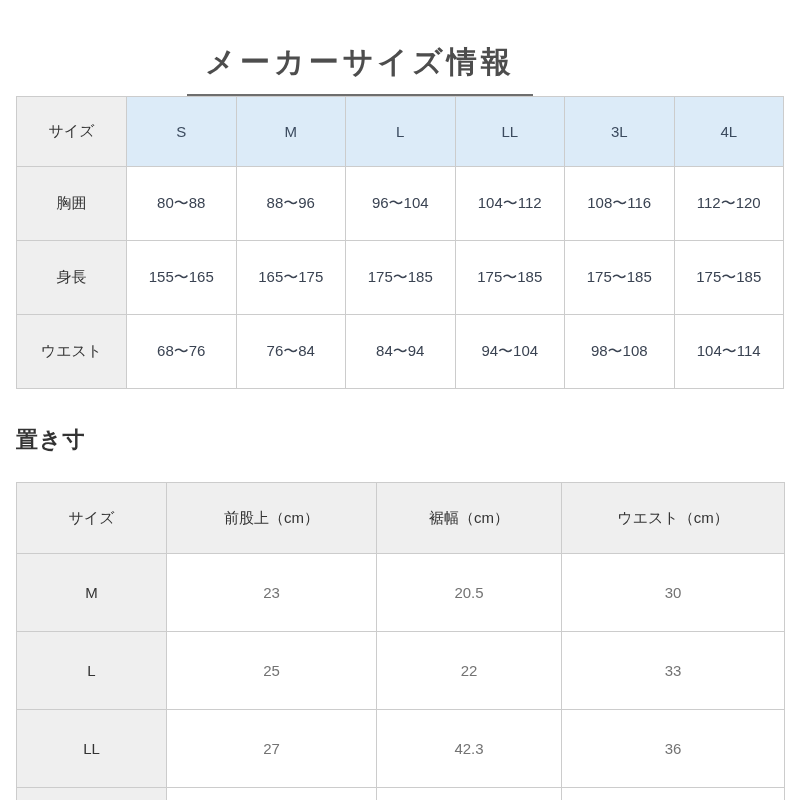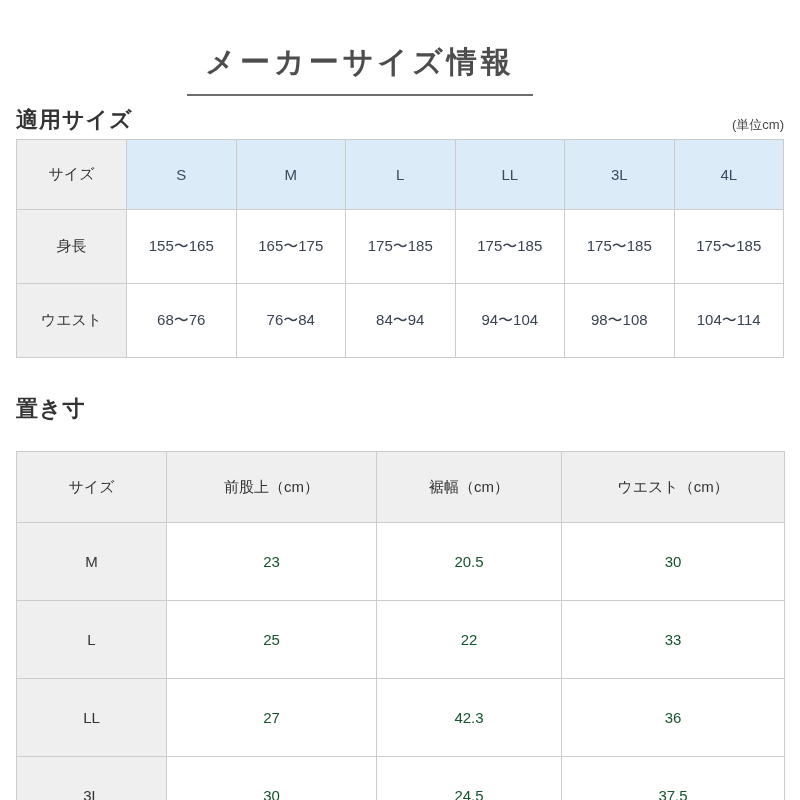--- a/index.html
+++ b/index.html
@@ -61,60 +61,65 @@
   .size-table th.corner { background: var(--label_gray, #efefef); color: #333; }
   .size-table th.size-col { background: var(--header_blue, #dcebf8); color: #3b4a5e; }
   .size-table th.row-label { background: var(--label_gray, #efefef); color: #333; }
   .size-table td { background: #ffffff; color: #3a4352; }
 
   
   .section2 { margin-top: 36px; }
   .flat-table { margin-top: 27px; }
   .flat-table tr.header-row th { height: 38px; background: var(--label_gray, #efefef); color: #333; }
   .flat-table tr.data-row th { height: 45px; background: var(--label_gray, #efefef); color: #333; }
-  .flat-table td { background: #ffffff; color: #14532d; }
+  .flat-table td { background: #ffffff; color: #737373; }
 
   
   .notes { margin-top: 35px; }
   .notes p { margin: 0; font-size: 14px; line-height: 22px; color: #555; }
 </style>
 </head>
 <body>
 
 <div class="page">
 
   <div class="title-wrap">
     <h1 class="page-title">メーカーサイズ情報</h1>
   </div>
 
   <div class="section1">
-    <div class="section1-head">
-      <h2 class="section-heading">適用サイズ</h2>
-      <span class="unit-note">(単位cm)</span>
-    </div>
 
     <table class="size-table">
       <colgroup>
         <col style="width:110px">
           <col>
           <col>
           <col>
           <col>
           <col>
           <col>
       </colgroup>
       <tbody>
         <tr class="header-row">
           <th class="corner">サイズ</th>
           <th class="size-col">S</th>
           <th class="size-col">M</th>
           <th class="size-col">L</th>
           <th class="size-col">LL</th>
           <th class="size-col">3L</th>
           <th class="size-col">4L</th>
+        </tr>
+        <tr class="data-row">
+          <th class="row-label">胸囲</th>
+          <td>80〜88</td>
+          <td>88〜96</td>
+          <td>96〜104</td>
+          <td>104〜112</td>
+          <td>108〜116</td>
+          <td>112〜120</td>
         </tr>
         <tr class="data-row">
           <th class="row-label">身長</th>
           <td>155〜165</td>
           <td>165〜175</td>
           <td>175〜185</td>
           <td>175〜185</td>
           <td>175〜185</td>
           <td>175〜185</td>
         </tr>

